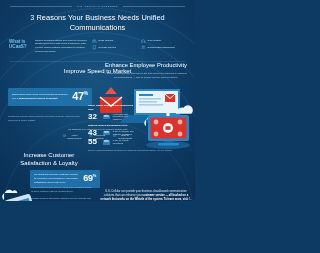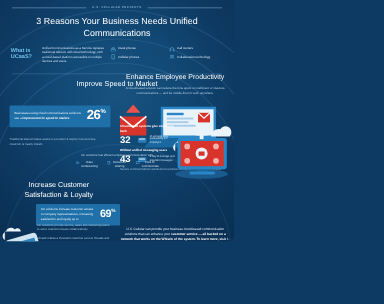--- a/index.html
+++ b/index.html
@@ -171,47 +171,52 @@
         <path d="M8 14 L19 23 L30 14" fill="none" stroke="#fff" stroke-width="1.4"></path>
         <path d="M19 4 L25 11 L13 11 Z" fill="#e8544c"></path>
       </svg>
 
       <div class="card" style="left:8px;top:9px;width:76px;display:flex;align-items:center;gap:4px;">
         <div style="flex:1;">
           <span>Businesses using cloud communications solutions see a</span>
           <b>improvement in speed to market.</b>
         </div>
         <div class="bigpct">
-          <span>26</span><sup>%</sup>
+          <span>47</span><sup>%</sup>
         </div>
       </div>
 
       <div class="note" style="position:absolute;left:8px;top:36px;width:78px;">Traditional telecom takes weeks to provision &amp; deploy new services; cloud UC is nearly instant.</div>
     </div>
   </div>
 
   <div class="sec" style="position:absolute;left:100px;top:62px;width:92px;">
     <div class="sec-title" style="font-size:5.8px;">Enhance Employee Productivity</div>
     <div class="sec-sub" style="max-width:88px;margin-top:3px;">A cloud-based solution can reduce the time spent on inefficient or insecure communications — and be mobile-first for work anywhere.</div>
   </div>
 
-  <div style="position:absolute;left:100px;top:104px;width:48px;">
+  <div style="position:absolute;left:88px;top:104px;width:48px;">
 
     <div class="stat-head">Cloud-based systems give employees back</div>
     <div class="stat-row">
       <span class="stat-num">32</span>
       <span class="stat-unit">min</span>
       <span class="stat-txt">of average daily productivity per employee</span>
     </div>
 
     <div class="stat-head" style="margin-top:2.5px;">Without unified messaging users</div>
     <div class="stat-row">
       <span class="stat-num">43</span>
       <span class="stat-unit">min</span>
       <span class="stat-txt">a day to manage and organize messages</span>
+    </div>
+    <div class="stat-row">
+      <span class="stat-num">55</span>
+      <span class="stat-unit">min</span>
+      <span class="stat-txt">a day for remote operations</span>
     </div>
 
     <div class="note" style="margin-top:3px;width:88px;">Secure communications solutions let workers connect anywhere, on any device.</div>
   </div>
 
   <svg class="ill" style="left:142px;top:104px;width:53px;height:46px;" viewBox="0 0 53 46">
     <ellipse cx="26" cy="41" rx="22" ry="4" fill="#1a5a8c"></ellipse>
     <path d="M34 10c0-4 3.5-7 7.5-6.3C43 1.4 45.6.5 48 1.7c3 1.5 3.8 5.6 1.4 8H34z" fill="#eaf4fb"></path>
     <path d="M4 22c-2.5-1.5-2.2-5.6.8-6.6 1-3.2 5-4.2 7.2-1.8 1.4-1.6 4.4-1 4.8 1.6H4z" fill="#eaf4fb"></path>
     <rect x="22" y="36" width="9" height="4" fill="#1a68a0"></rect>

